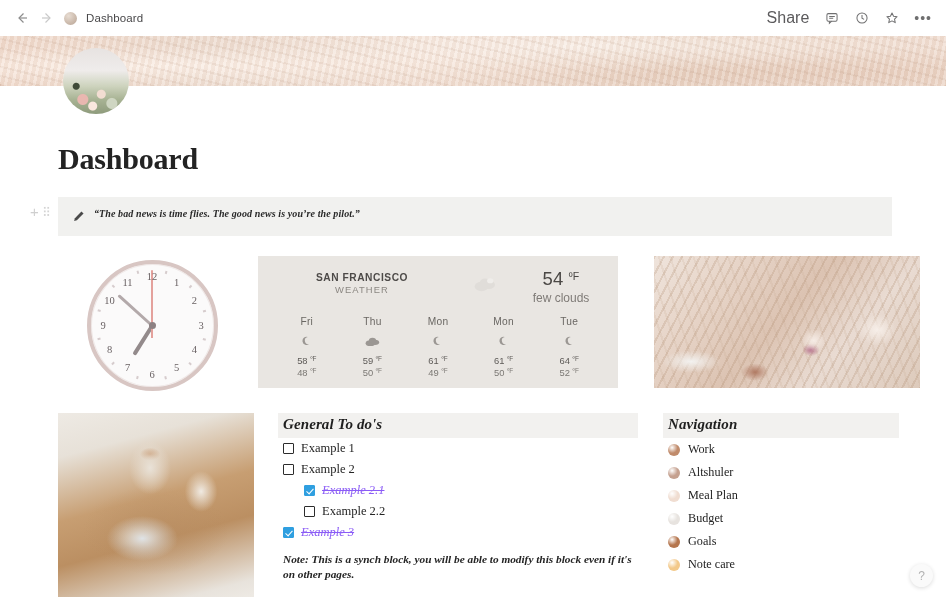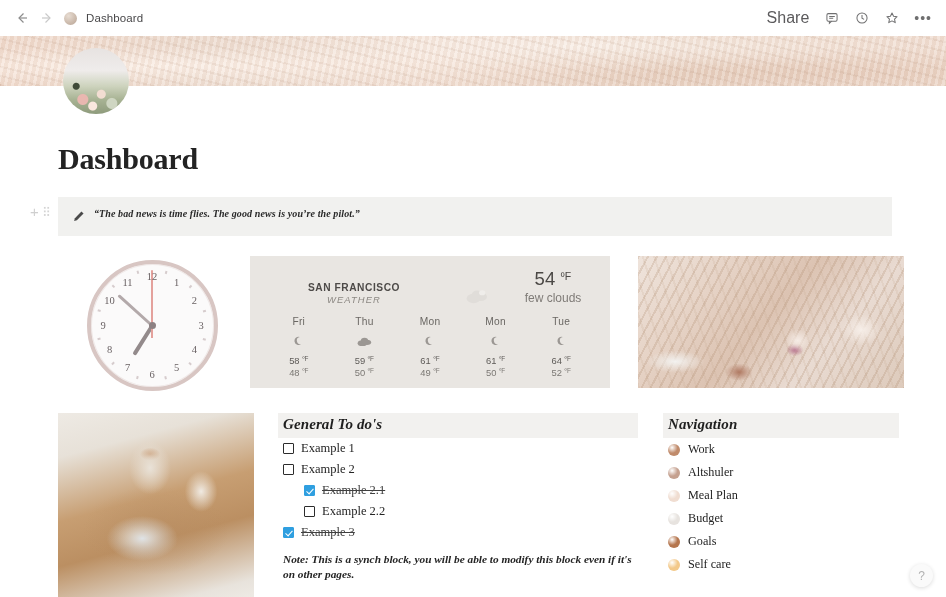--- a/index.html
+++ b/index.html
@@ -142,21 +142,21 @@
     margin-top: 2px;
     font-style: normal;
     font-weight: 400;
   }
 
   
   .row1 {
     margin-top: 20px;
     display: flex;
     align-items: flex-start;
-    gap: 4px;
+    gap: 12px;
   }
   .clock-wrap { width: 188px; flex: 0 0 188px; display:flex; justify-content:center; padding-top: 4px; }
   .clock {
     position: relative;
     width: 131px; height: 131px;
     border-radius: 50%;
     background: #fbfafa;
     border: 4px solid #d8c6c3;
     box-shadow: inset 0 0 0 1px #efe8e7;
   }
@@ -195,32 +195,32 @@
     background: #8d8183; border-radius: 50%;
   }
 
   
   .weather {
     width: 360px; flex: 0 0 360px;
     height: 132px;
     background: #e9e6e2;
     padding: 12px 16px 0;
   }
-  .w-top { display: flex; align-items: flex-end; }
+  .w-top { display: flex; align-items: flex-start; }
   .w-city {
     flex: 0 0 176px;
     text-align: center;
     padding-top: 4px;
   }
   .w-city-name {
     font-size: 10.2px; font-weight: 700; color: #4d4a48;
     letter-spacing: .55px;
   }
   .w-city-sub {
-    font-size: 9.4px; color: #8b8782; letter-spacing: 1.1px; margin-top: 1px; font-style: italic;
+    font-size: 9.4px; color: #8b8782; letter-spacing: 1.1px; margin-top: 1px;
   }
   .w-bigicon { flex: 0 0 70px; display:flex; justify-content:center; padding-top: 5px; }
   .w-bigicon svg { width: 26px; height: 20px; display:block; }
   .w-now { flex: 1; text-align: center; padding-top: 0; }
   .w-temp { font-size: 18.5px; color: #4b4845; letter-spacing: .2px; }
   .w-temp sup { font-size: 10.5px; vertical-align: 5px; }
   .w-desc { font-size: 12px; color: #7f7b77; margin-top: 1px; }
 
   .w-days { display: flex; margin-top: 11px; }
   .w-day { flex: 1; text-align: center; }
@@ -296,22 +296,23 @@
     width: 3px; height: 6px;
     border: solid #fff; border-width: 0 1.6px 1.6px 0;
     transform: rotate(42deg);
   }
   .todo-label {
     font-family: "Liberation Serif", serif;
     font-size: 12.5px;
     color: #242424;
   }
   .todo.done .todo-label {
-    color: #404040;
+    color: #8b5cf6;
     text-decoration: line-through;
+    font-style: italic;
   }
   .todo-note {
     font-family: "Liberation Serif", serif;
     font-style: italic;
     font-weight: 700;
     font-size: 11.3px;
     color: #242424;
     padding: 9px 0 0 5px;
     width: 356px;
     line-height: 1.35;
@@ -577,21 +578,21 @@
             <div class="nav-item">
               <span class="nav-dot" style="background:radial-gradient(circle at 34% 30%, #ffffff 0%, rgba(255,255,255,0) 48%), #e7e3df"></span>
               <span class="nav-label">Budget</span>
             </div>
             <div class="nav-item">
               <span class="nav-dot" style="background:radial-gradient(circle at 34% 30%, #ffffff 0%, rgba(255,255,255,0) 48%), #b5764e"></span>
               <span class="nav-label">Goals</span>
             </div>
             <div class="nav-item">
               <span class="nav-dot" style="background:radial-gradient(circle at 34% 30%, #ffffff 0%, rgba(255,255,255,0) 48%), #f3c98a"></span>
-              <span class="nav-label">Self care</span>
+              <span class="nav-label">Note care</span>
             </div>
           </div>
       </div>
     </div>
 
   </div>
 
   <div class="help">?</div>
 </div>
 

